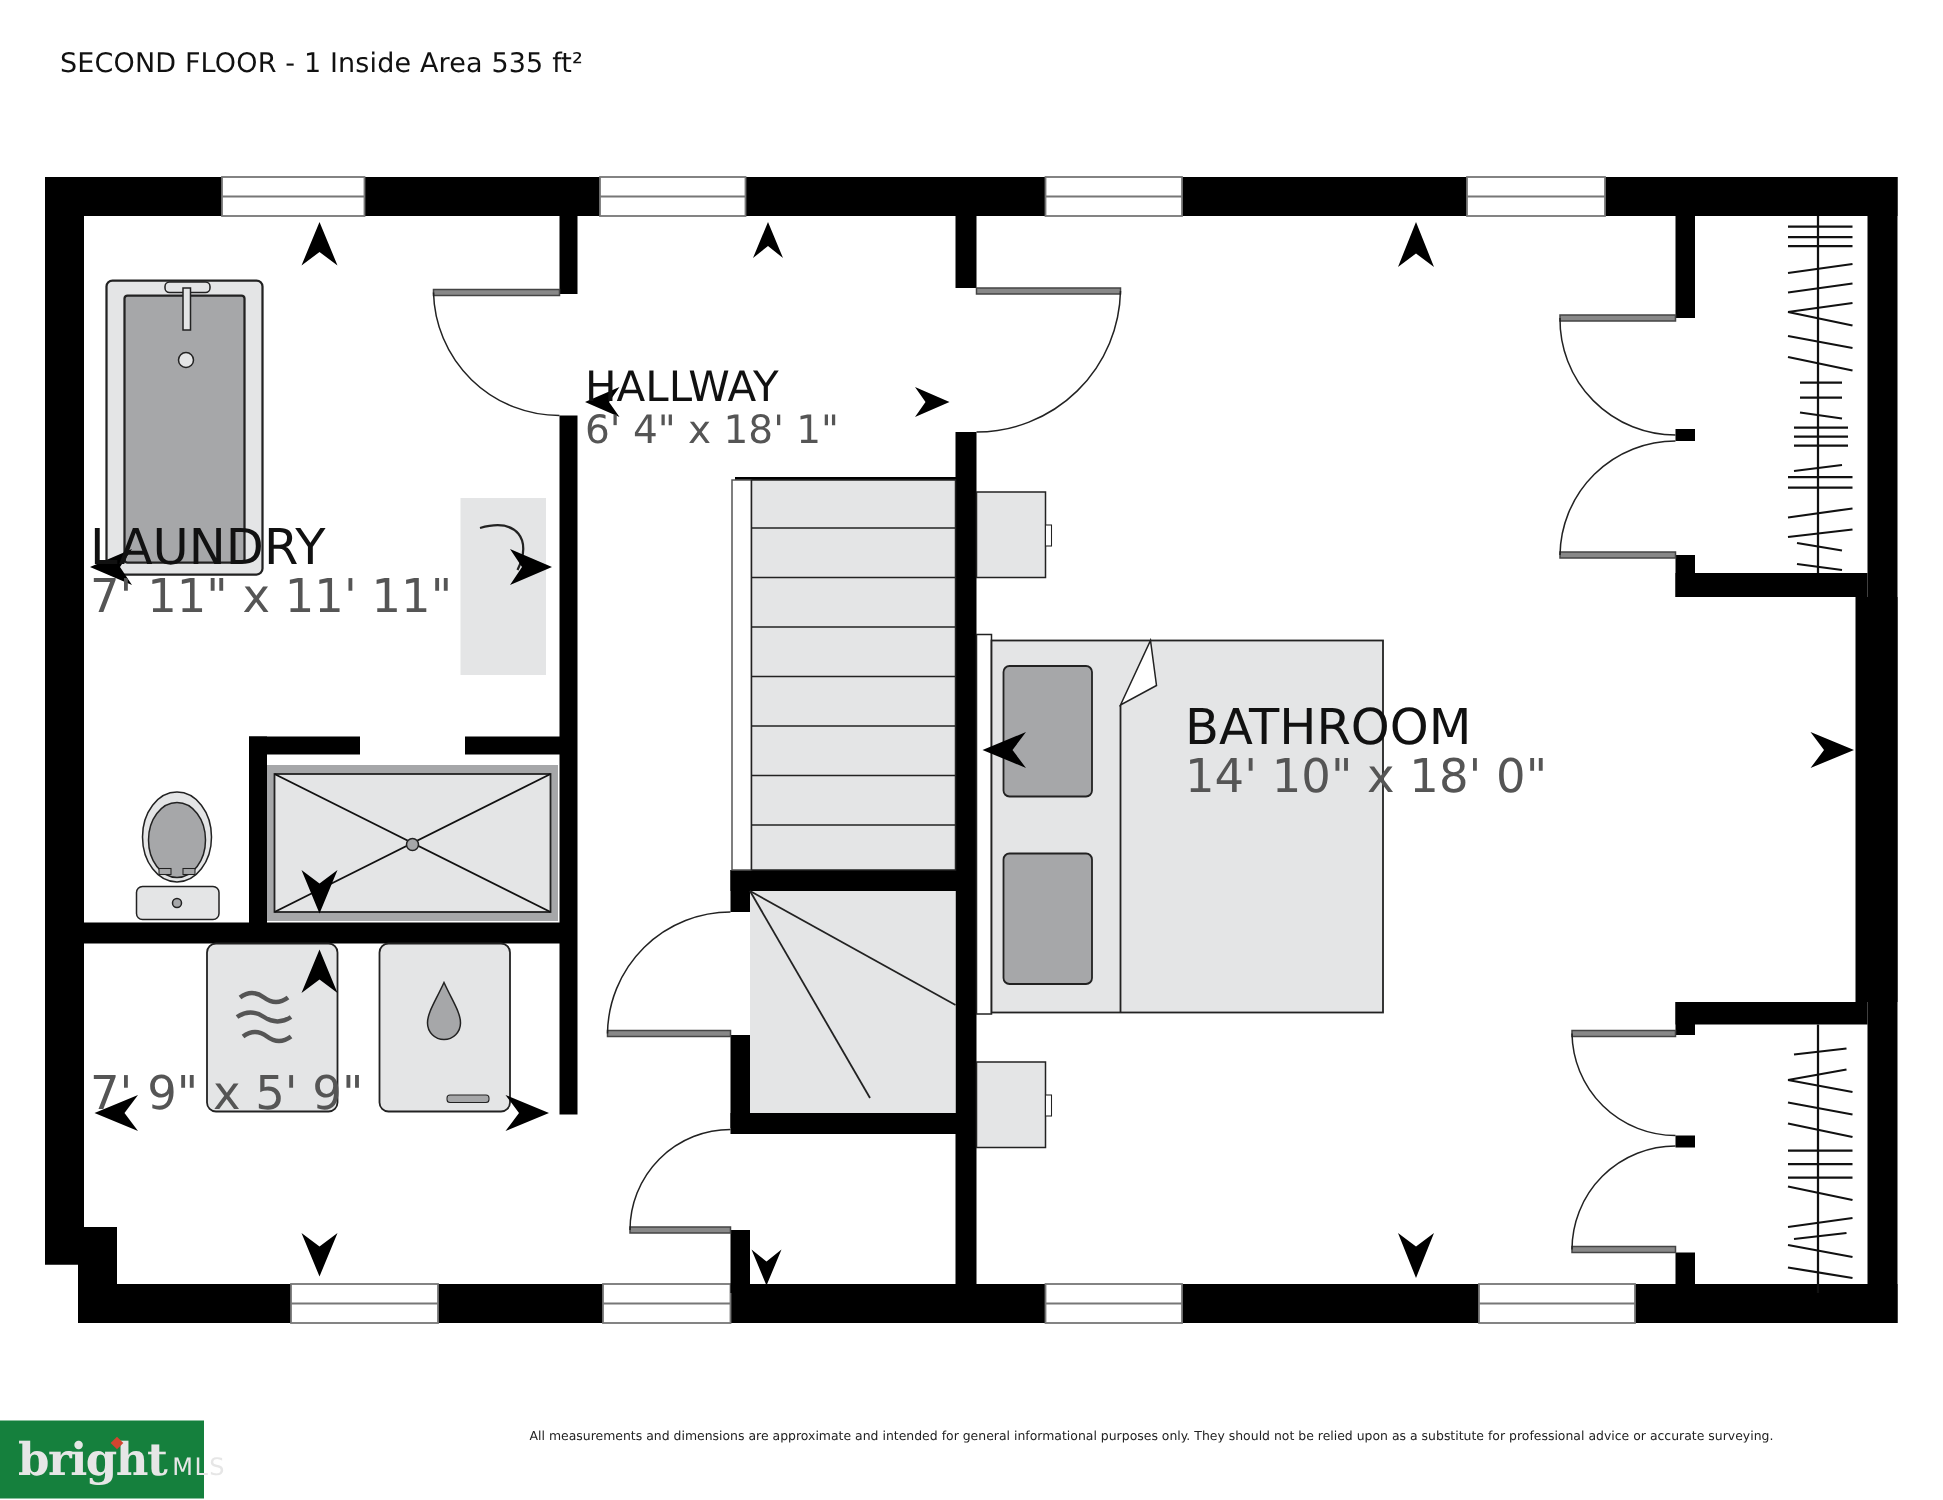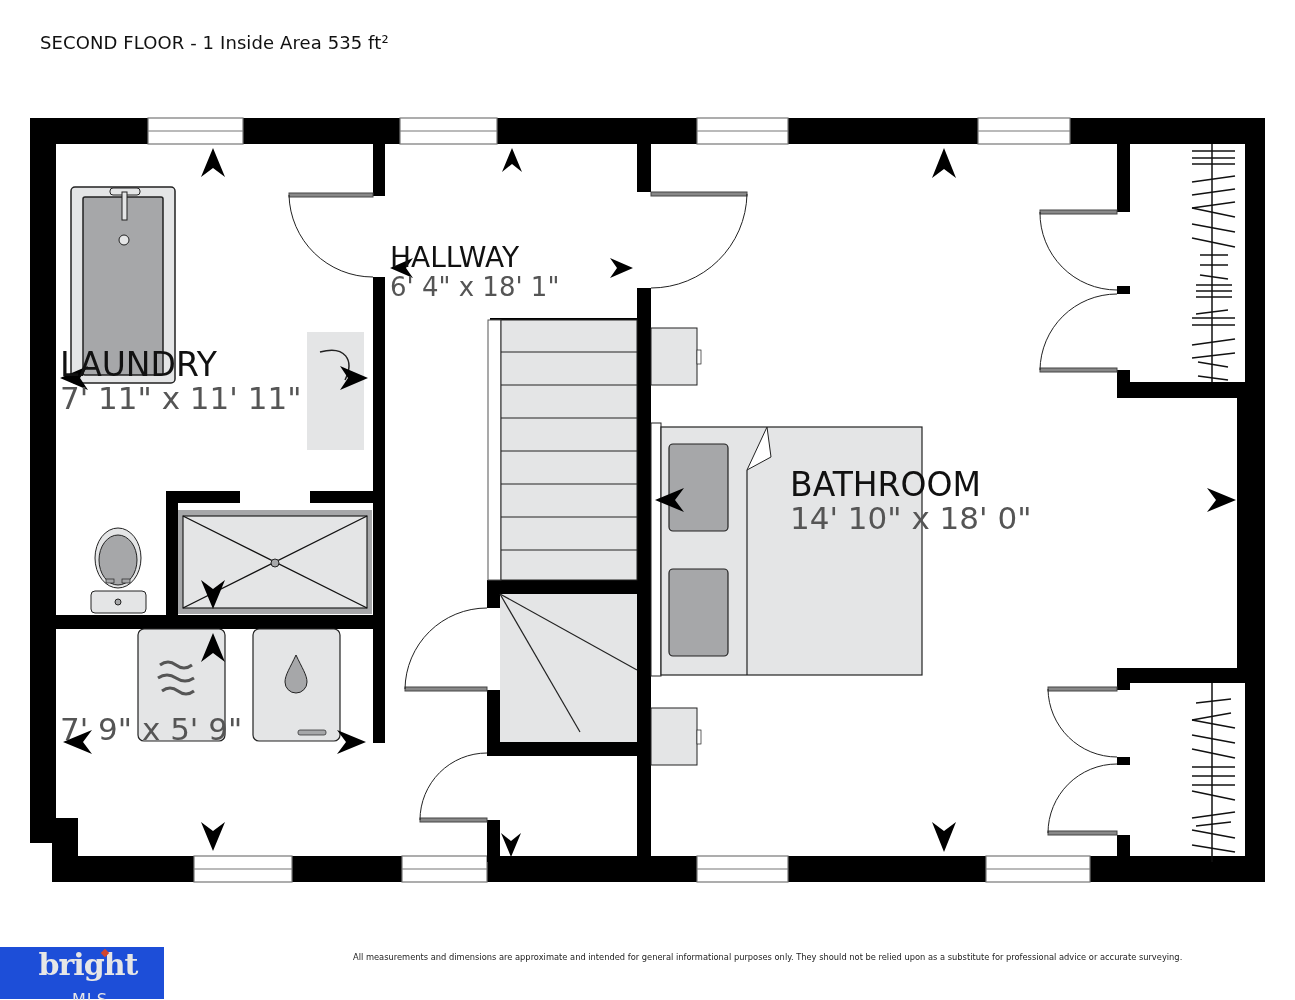--- a/index.html
+++ b/index.html
@@ -2,21 +2,21 @@
 <html><head>
 <meta charset="utf-8">
 <style>
   html, body { margin: 0; padding: 0; }
   body { width: 1295px; height: 1000px; background: #ffffff; position: relative; overflow: hidden; font-family: "DejaVu Sans", sans-serif; }
   .title { position: absolute; left: 40px; top: 32px; font-size: 18px; color: #111; letter-spacing: 0.1px; }
   svg.plan { position: absolute; left: 0; top: 0; }
   .room-label { position: absolute; line-height: 1; white-space: nowrap; }
   .room-name { font-size: 33px; color: #111; display: block; background: rgba(255,255,255,0.0); }
   .room-dim { font-size: 31px; color: #555; display: block; margin-top: 2px; }
-  .logo { position: absolute; left: 0; top: 947px; width: 164px; height: 52px; background: #1d4ed8; display: flex; align-items: center; padding-left: 12px; box-sizing: border-box; flex-direction: column; }
+  .logo { position: absolute; left: 0; top: 947px; width: 136px; height: 52px; background: #15803d; display: flex; align-items: center; padding-left: 12px; box-sizing: border-box; }
   .logo-bright { font-family: "DejaVu Serif", serif; font-size: 30px; color: #e6e6e6; font-weight: bold; letter-spacing: -1px; position: relative; }
   .logo-dot { position: absolute; width: 6px; height: 6px; background: #d2452f; transform: rotate(45deg); left: 63px; top: 3px; }
   .logo-mls { font-family: "DejaVu Sans", sans-serif; font-size: 16px; color: #e6e6e6; margin-left: 4px; margin-top: 8px; letter-spacing: 1px; text-align: right; }
   .disclaimer { position: absolute; left: 353px; top: 952px; font-size: 8.3px; color: #222; white-space: nowrap; }
 </style>
 </head>
 <body>
 
 <div class="title">SECOND FLOOR - 1 Inside Area 535 ft²</div>
 

